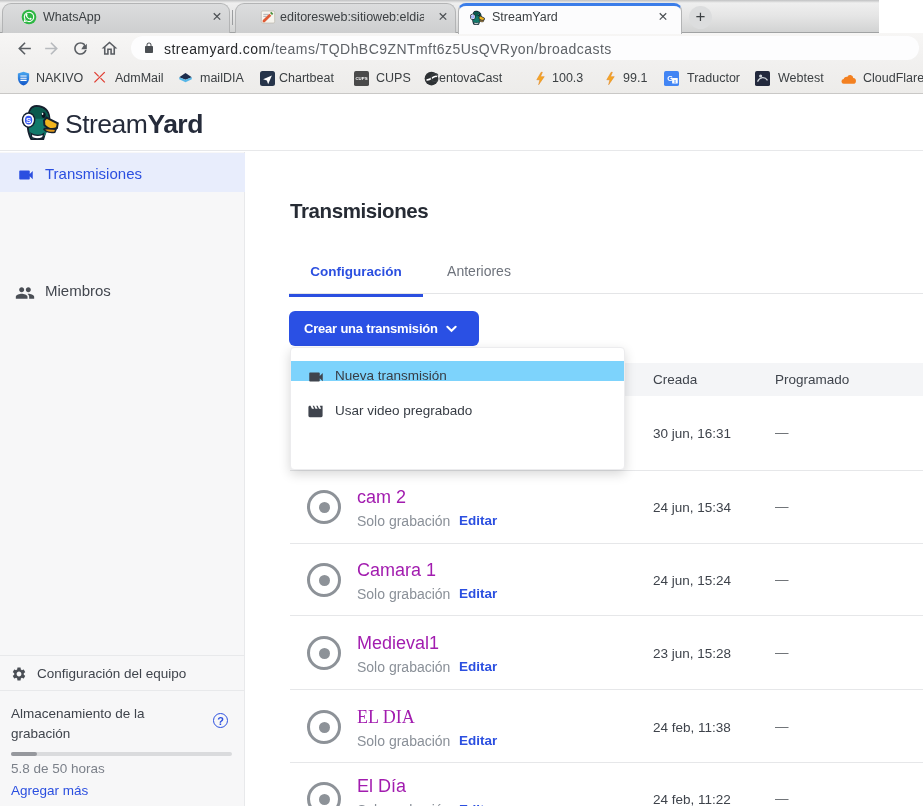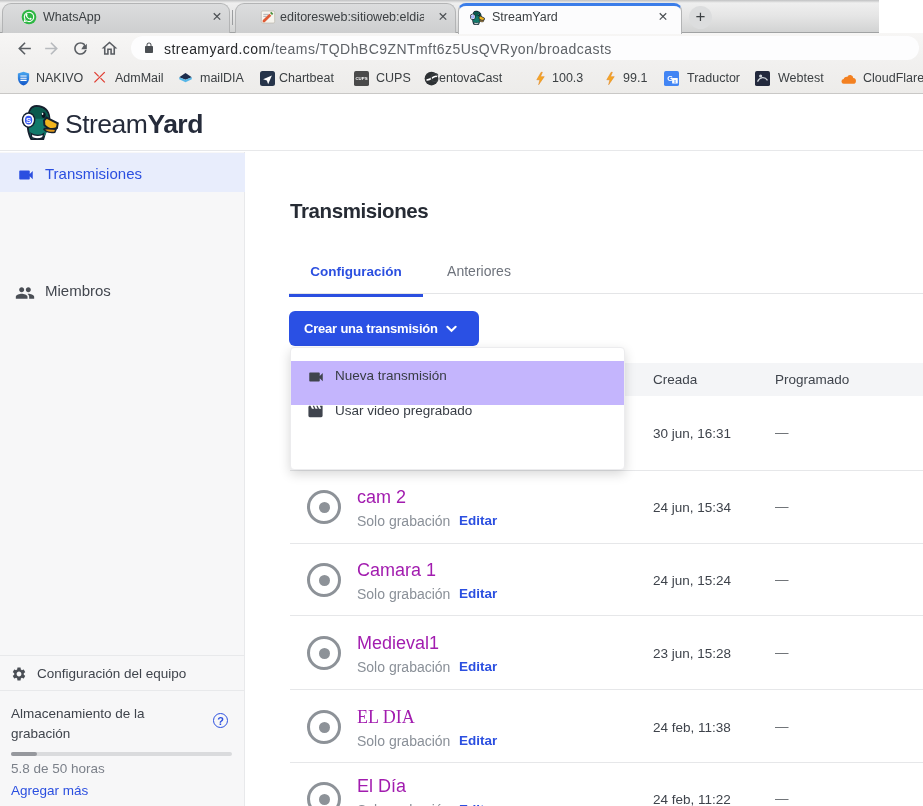--- a/index.html
+++ b/index.html
@@ -89,21 +89,21 @@
     border-radius:50%; background:#8d9298; }
   .rtitle { position:absolute; left:357px; font-size:18px; color:#a21caf; }
   .rsub { position:absolute; left:357px; font-size:14px; color:#8a9098; }
   .redit { position:absolute; left:459px; font-size:13.5px; font-weight:700; color:#2b4fe0; }
   .rdate { position:absolute; left:653px; font-size:13.5px; color:#3e434b; }
   .rdash { position:absolute; left:775px; font-size:13.5px; color:#5f6368; }
 
   
   #dd { left:290px; top:347px; width:335px; height:123px; background:#fff; border-radius:4px;
     border:1px solid #ececee; box-shadow:0 4px 12px rgba(0,0,0,0.16); z-index:50; }
-  #dd1 { position:absolute; left:0; top:13px; width:333px; height:44px; background:#c4b5fd; }
+  #dd1 { position:absolute; left:0; top:13px; width:333px; height:20px; background:#7dd3fc; }
   .ddtxt { position:absolute; left:44px; top:7px; font-size:13.5px; color:#373c44; }
   #dd3 { position:absolute; left:16px; top:96px; font-size:13.5px; color:#9a9fa7; }
   #dd3 a { color:#2b4fe0; text-decoration:underline; }
 </style>
 </head>
 <body>
 <div id="stage">
 
   <div class="abs" id="tabstrip">
     <div class="tab" id="tab1" style="left:2px; width:228px;">

